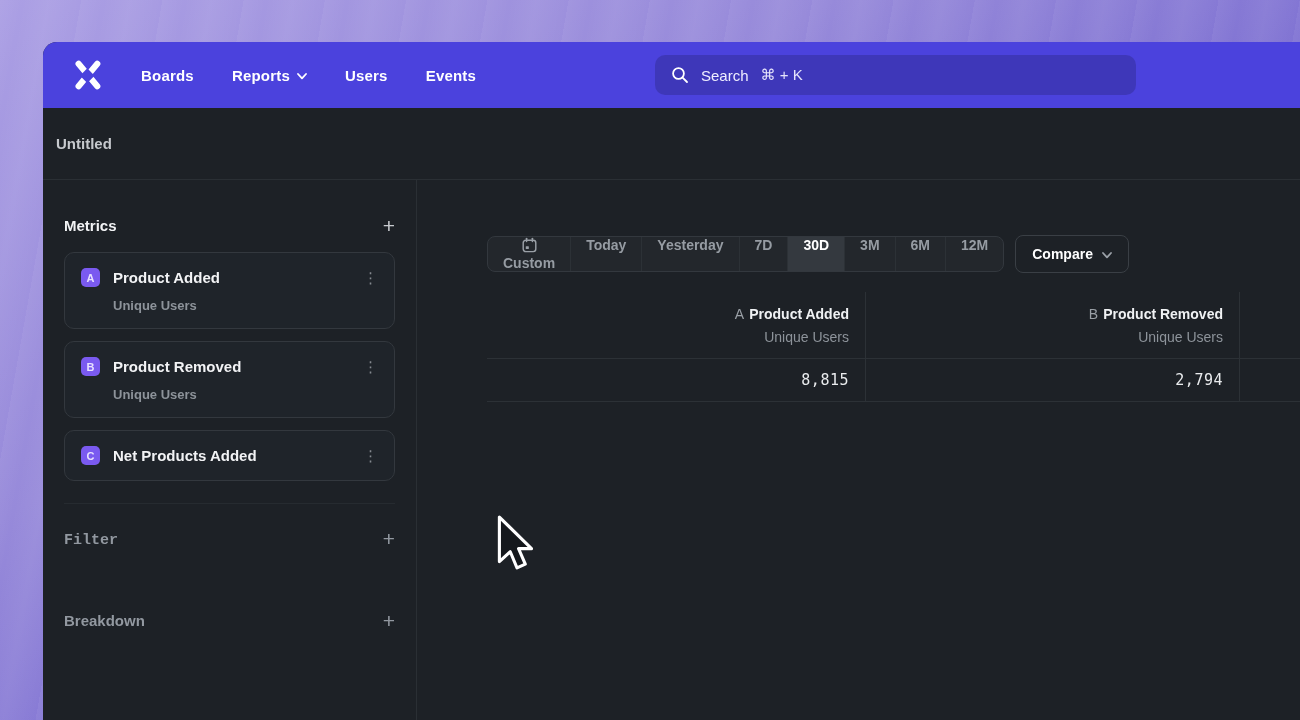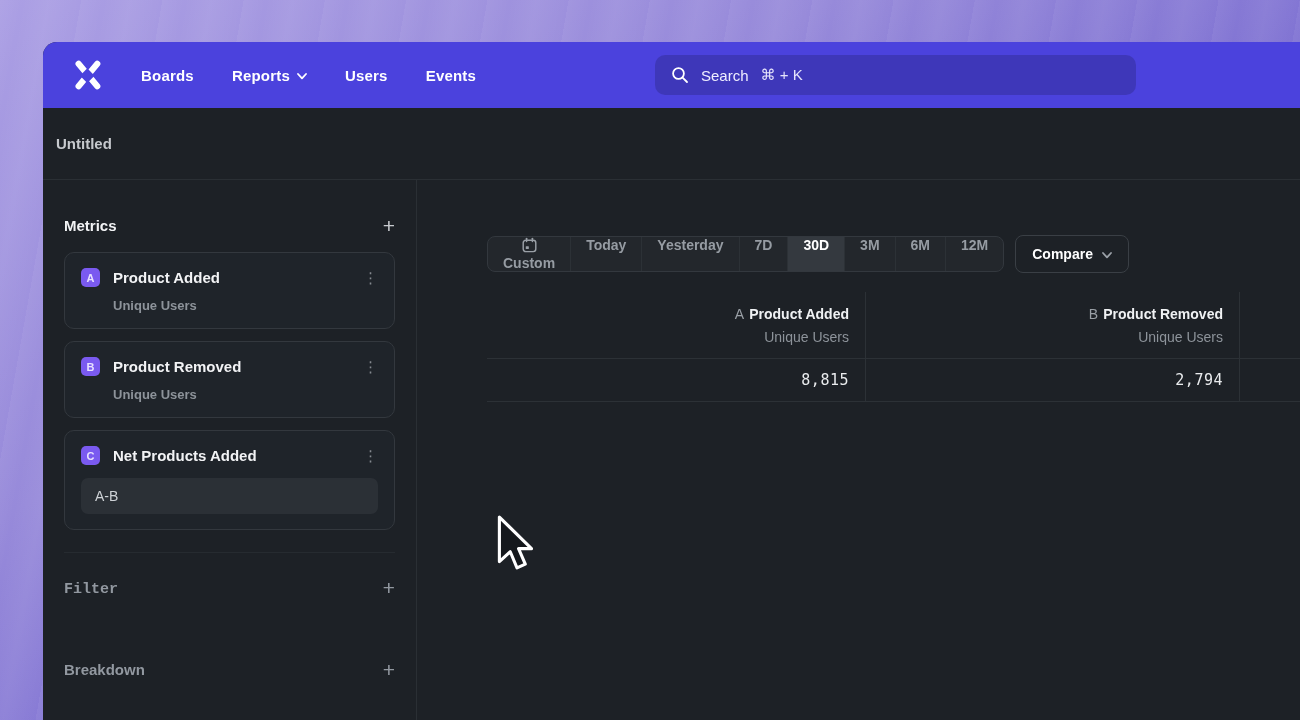--- a/index.html
+++ b/index.html
@@ -205,21 +205,20 @@
         </div>
         <div class="metric-sub">Unique Users</div>
       </div>
 
       <div class="metric-card">
         <div class="metric-top">
           <span class="metric-badge">C</span>
           <span class="metric-name">Net Products Added</span>
           <span class="kebab">⋮</span>
         </div>
-        <div class="formula-input">A-B</div>
       </div>
 
       <div class="section-divider"></div>
 
       <div class="section-row filter">
         <span>Filter</span>
         <span class="plus muted">+</span>
       </div>
       <div class="section-row breakdown">
         <span>Breakdown</span>

